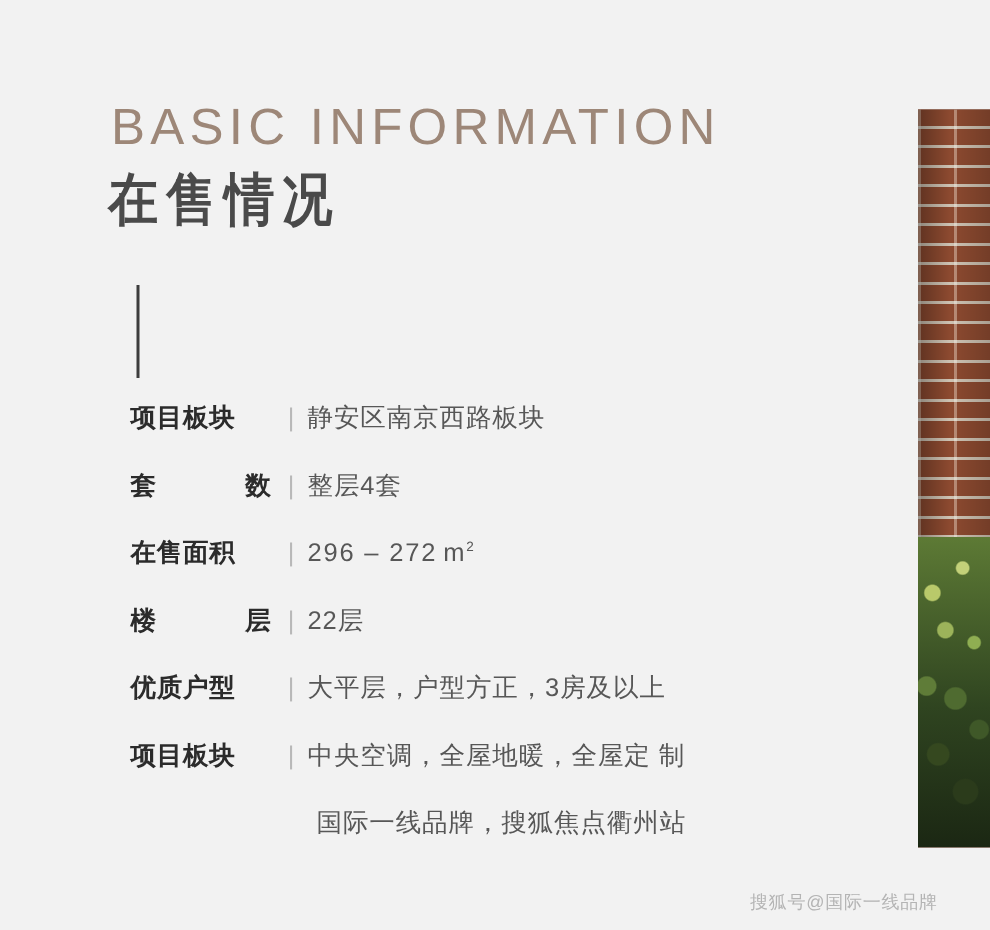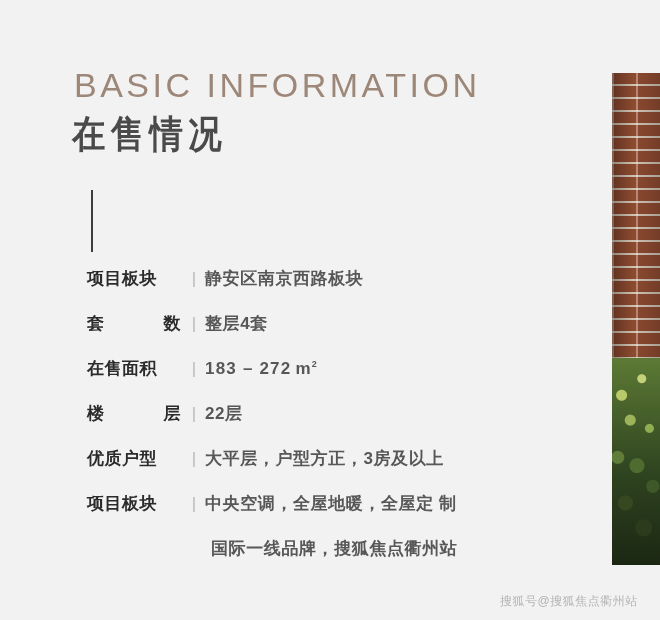--- a/index.html
+++ b/index.html
@@ -94,21 +94,21 @@
     text-align: center;
     color: #b8b8b8;
     font-size: 17px;
     line-height: 26px;
     font-weight: 300;
   }
   .info-value {
     flex: 1 1 auto;
     font-size: 17px;
     color: #575757;
-    font-weight: 700;
+    font-weight: 400;
     letter-spacing: 0.6px;
     line-height: 26px;
   }
   .info-value.num {
     letter-spacing: 1.2px;
   }
   .value-line-2 {
     margin-top: 19px;
     padding-left: 6px;
     font-size: 17px;
@@ -228,21 +228,21 @@
         <span>数</span>
       </div>
       <div class="info-sep">|</div>
       <div class="info-value">整层4套</div>
     </div>
 
     <div class="info-row">
       <div class="info-label">在售面积</div>
       <div class="info-sep">|</div>
       <div class="info-value num">
-        <span>183 – 272</span><span class="sqm"><span>m</span><sup>2</sup></span>
+        <span>296 – 272</span><span class="sqm"><span>m</span><sup>2</sup></span>
       </div>
     </div>
 
     <div class="info-row">
       <div class="info-label justify">
         <span>楼</span>
         <span>层</span>
       </div>
       <div class="info-sep">|</div>
       <div class="info-value">22层</div>
@@ -264,15 +264,15 @@
     </div>
 
   </div>
 
   <div class="photo">
     <div class="brick"></div>
     <div class="brick-shade"></div>
     <div class="foliage"></div>
   </div>
 
-  <div class="watermark">搜狐号@搜狐焦点衢州站</div>
+  <div class="watermark">搜狐号@国际一线品牌</div>
 
 </div>
 
 </body></html>

